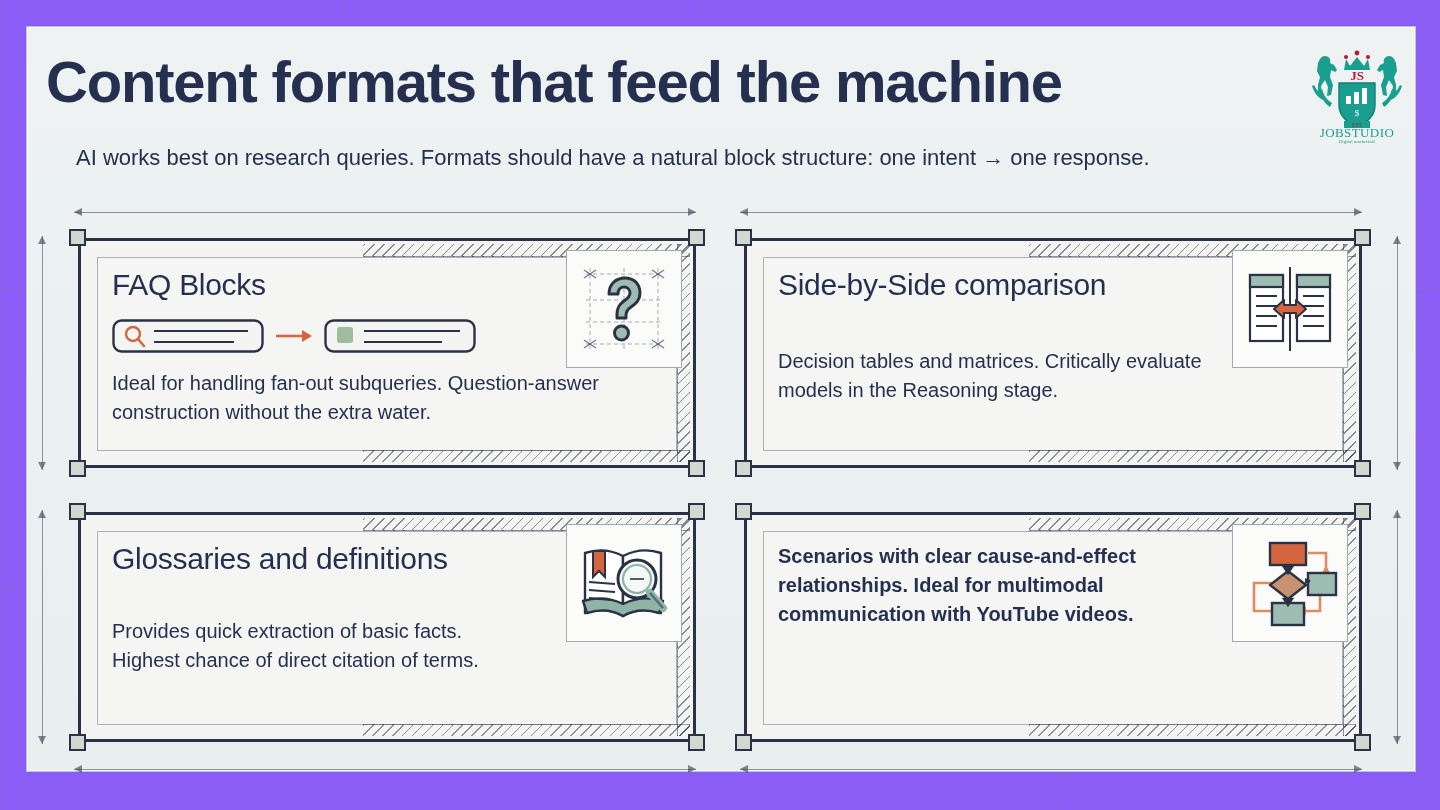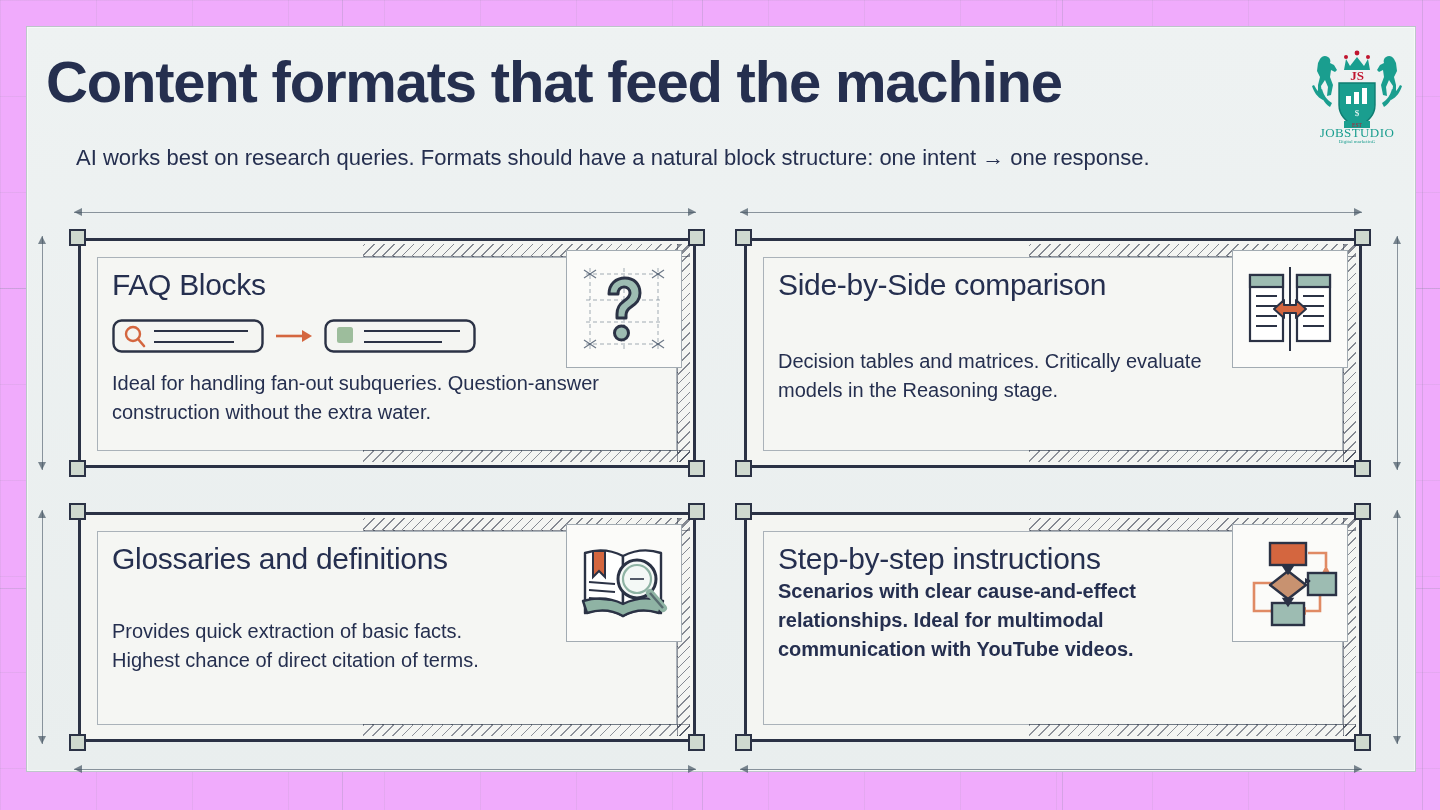--- a/index.html
+++ b/index.html
@@ -9,21 +9,21 @@
     height: 810px;
     overflow: hidden;
     font-family: "Liberation Sans", sans-serif;
   }
 
   
   #slide {
     position: relative;
     width: 1440px;
     height: 810px;
-    background: #f0abfc;
+    background: #8b5cf6;
   }
   .bp-grid {
     position: absolute;
     inset: 0;
     background-image:
       linear-gradient(to right, rgba(120,135,145,.22) 1px, transparent 1px),
       linear-gradient(to bottom, rgba(120,135,145,.22) 1px, transparent 1px);
     background-size: 360px 300px;
     background-position: -18px -12px;
     pointer-events: none;
@@ -479,18 +479,17 @@
           <path d="M42 30h8l-4 6z"></path>
           <line x1="46" y1="62" x2="46" y2="63"></line>
           <path d="M42 62h8l-4 6z"></path>
         </g>
         <path d="M64 44h4" stroke="#2b3245" stroke-width="2.4"></path>
         <path d="M63 41l6 3-6 3z" fill="#2b3245"></path>
       </svg>
     </div>
 
     <div class="card-body">
-      <div class="card-title" style="max-width:430px;">Step-by-step instructions</div>
       <div class="card-desc" style="max-width:450px;font-weight:bold;">Scenarios with clear cause-and-effect relationships. Ideal for multimodal communication with YouTube videos.</div>
     </div>
   </div>
 
 </div>
 
 </body></html>

